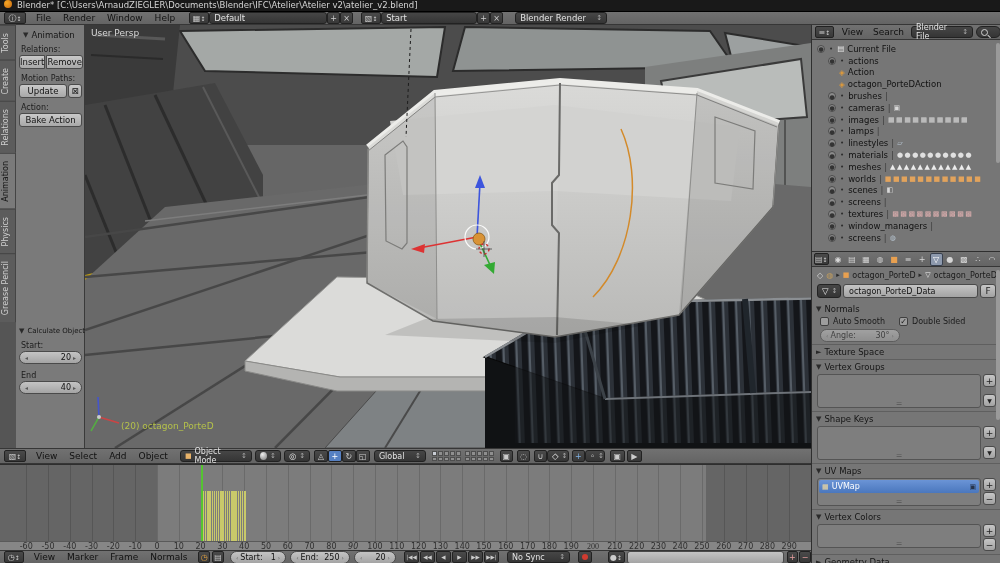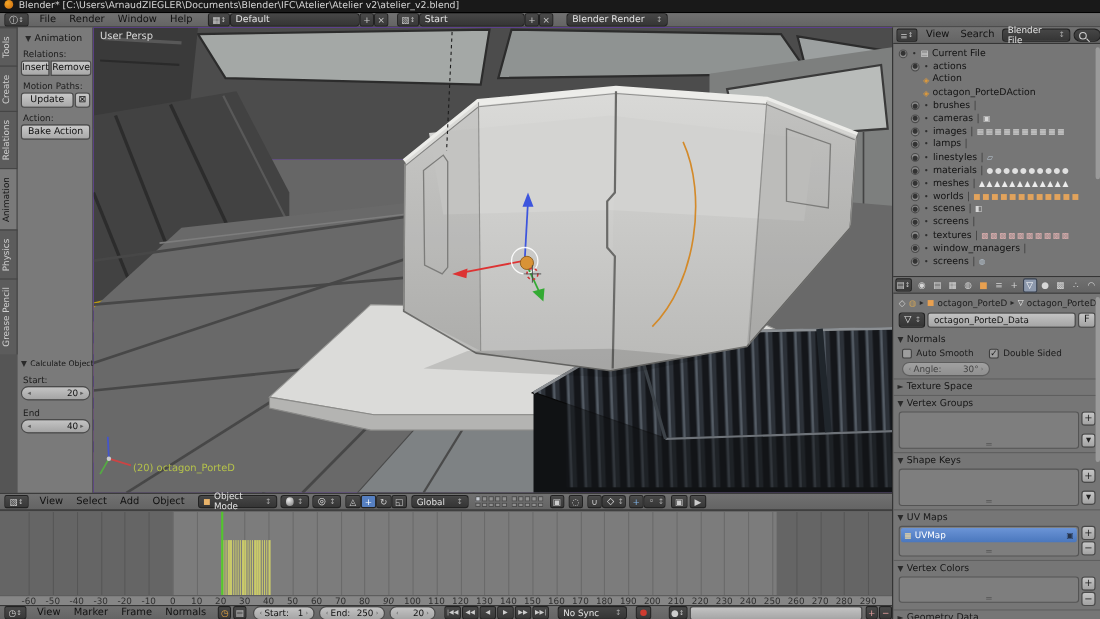--- a/index.html
+++ b/index.html
@@ -404,21 +404,21 @@
       <span class="tlnum" style="left: 375px;">100</span>
       <span class="tlnum" style="left: 396.8px;">110</span>
       <span class="tlnum" style="left: 418.6px;">120</span>
       <span class="tlnum" style="left: 440.4px;">130</span>
       <span class="tlnum" style="left: 462.2px;">140</span>
       <span class="tlnum" style="left: 484px;">150</span>
       <span class="tlnum" style="left: 505.8px;">160</span>
       <span class="tlnum" style="left: 527.6px;">170</span>
       <span class="tlnum" style="left: 549.4px;">180</span>
       <span class="tlnum" style="left: 571.2px;">190</span>
-      <span class="tlnum" style="left: 593px;">200</span>
+      <span class="tlnum" style="left: 593px; font-family: Liberation Serif, serif;">200</span>
       <span class="tlnum" style="left: 614.8px;">210</span>
       <span class="tlnum" style="left: 636.6px;">220</span>
       <span class="tlnum" style="left: 658.4px;">230</span>
       <span class="tlnum" style="left: 680.2px;">240</span>
       <span class="tlnum" style="left: 702px;">250</span>
       <span class="tlnum" style="left: 723.8px;">260</span>
       <span class="tlnum" style="left: 745.6px;">270</span>
       <span class="tlnum" style="left: 767.4px;">280</span>
       <span class="tlnum" style="left: 789.2px;">290</span>
     </div>

